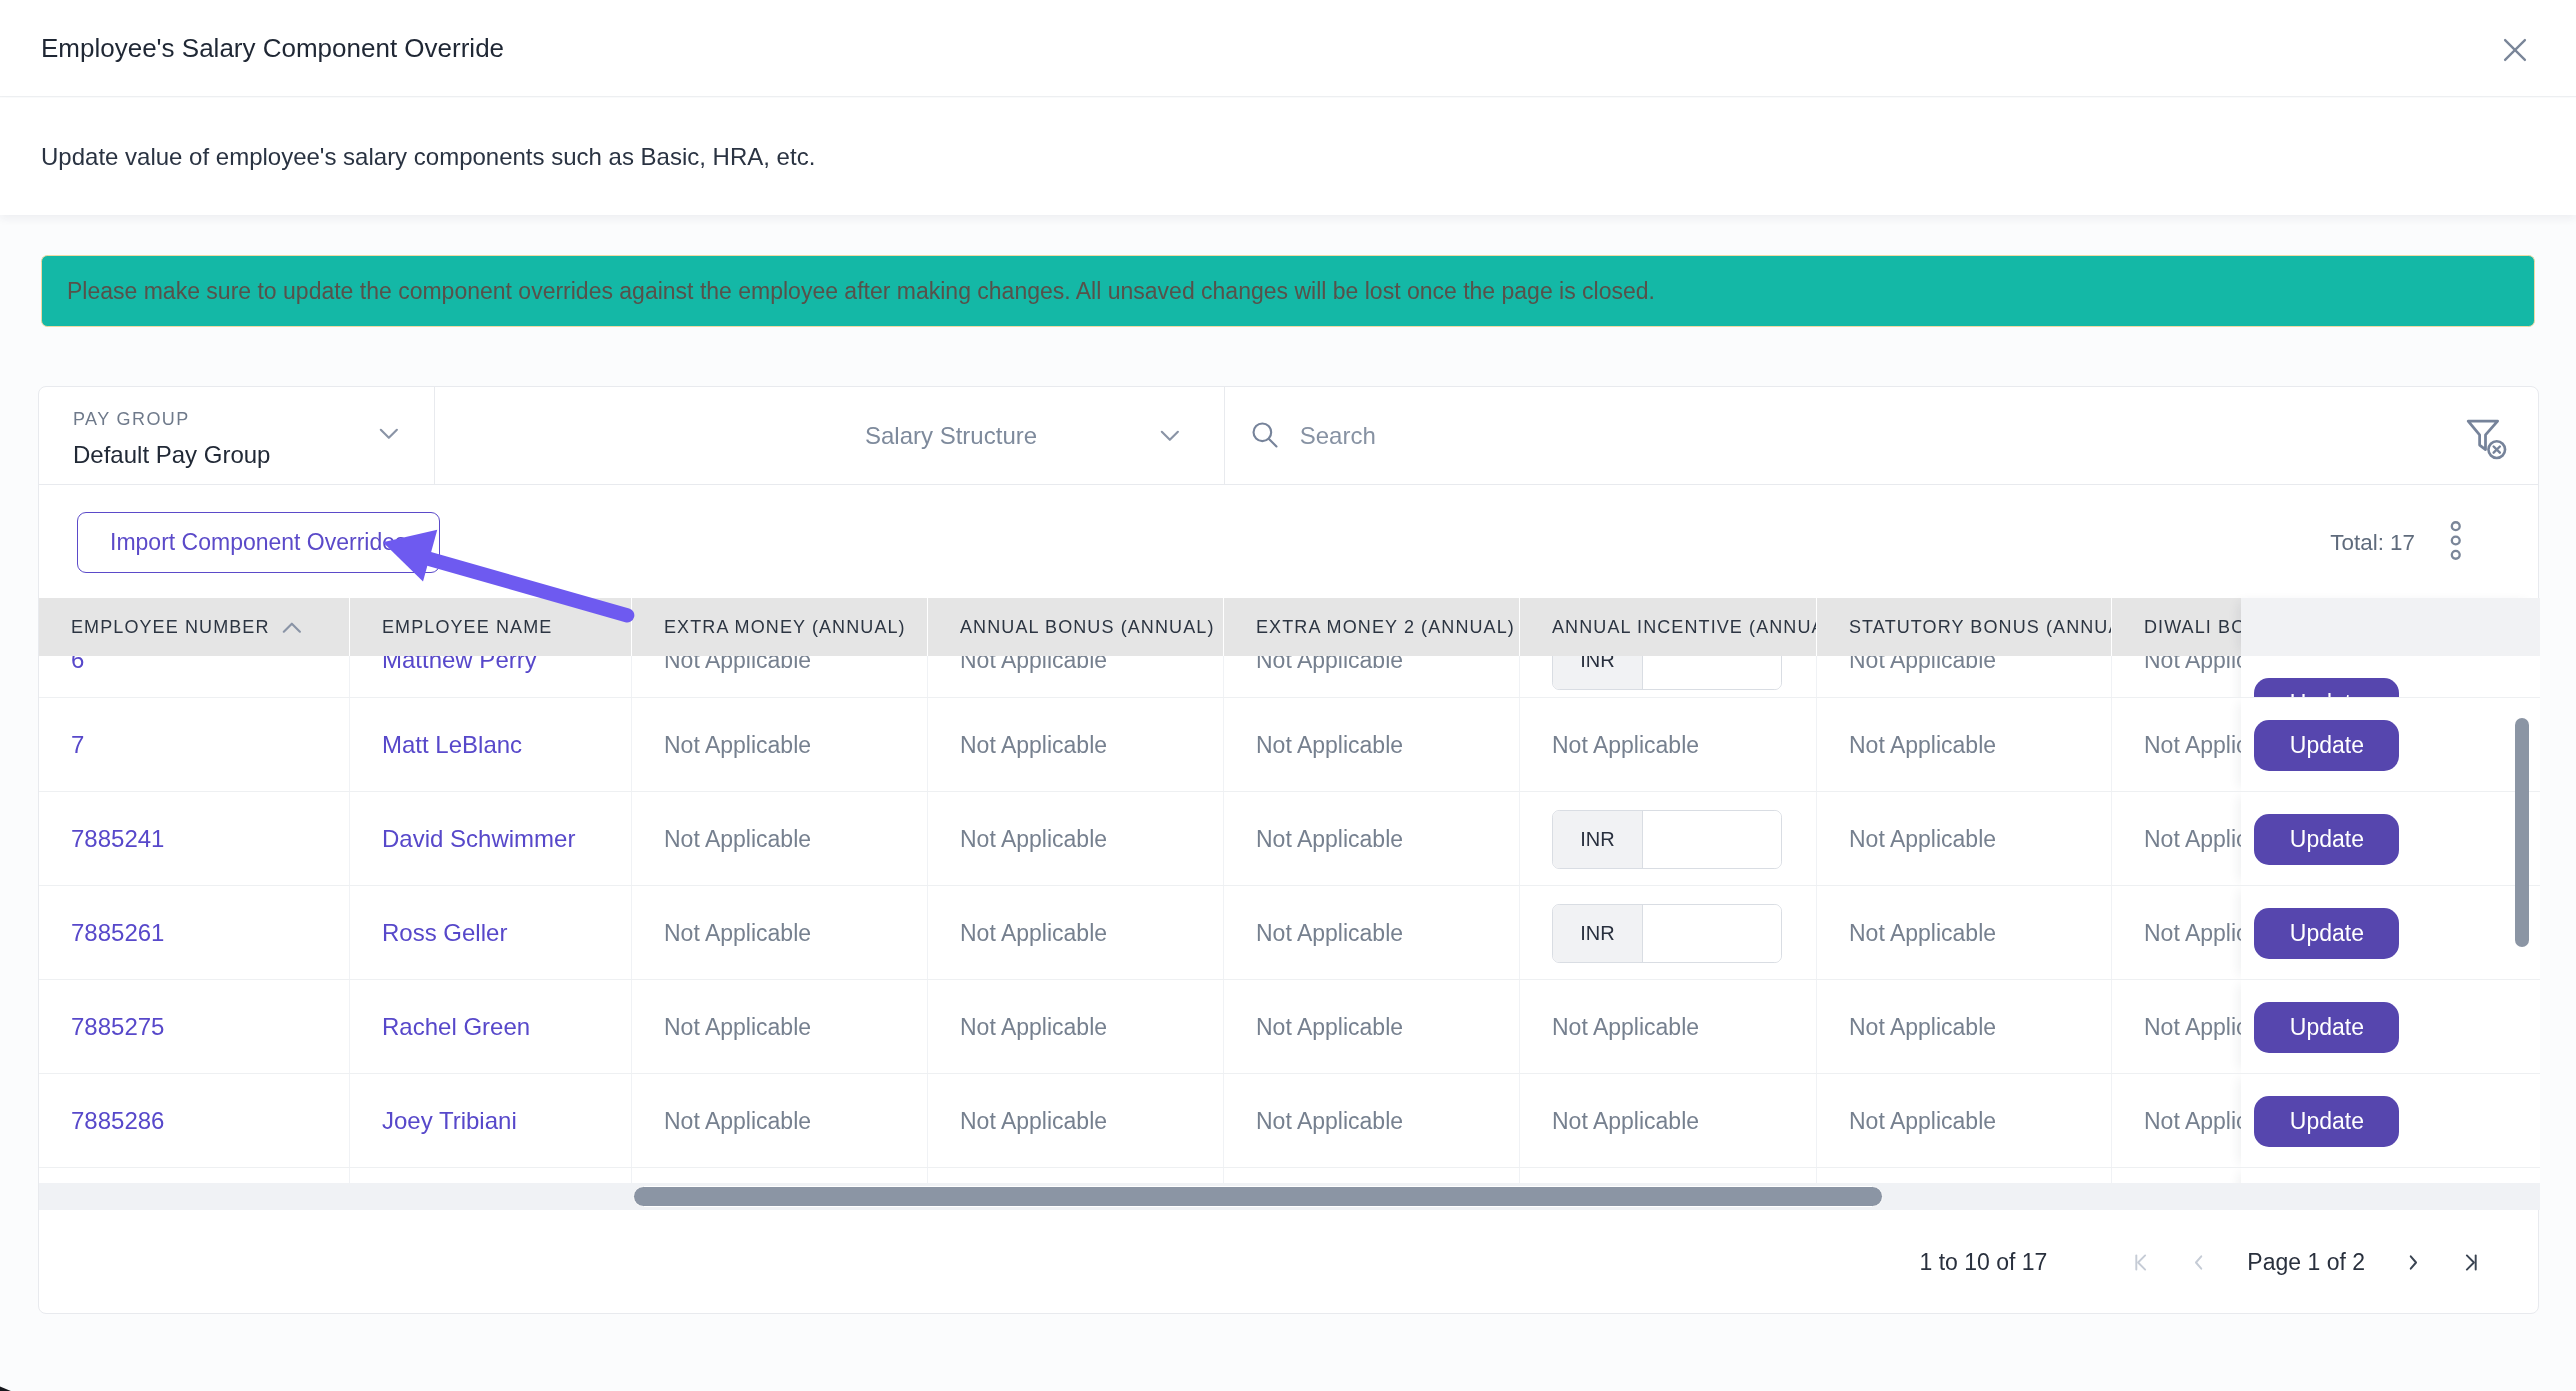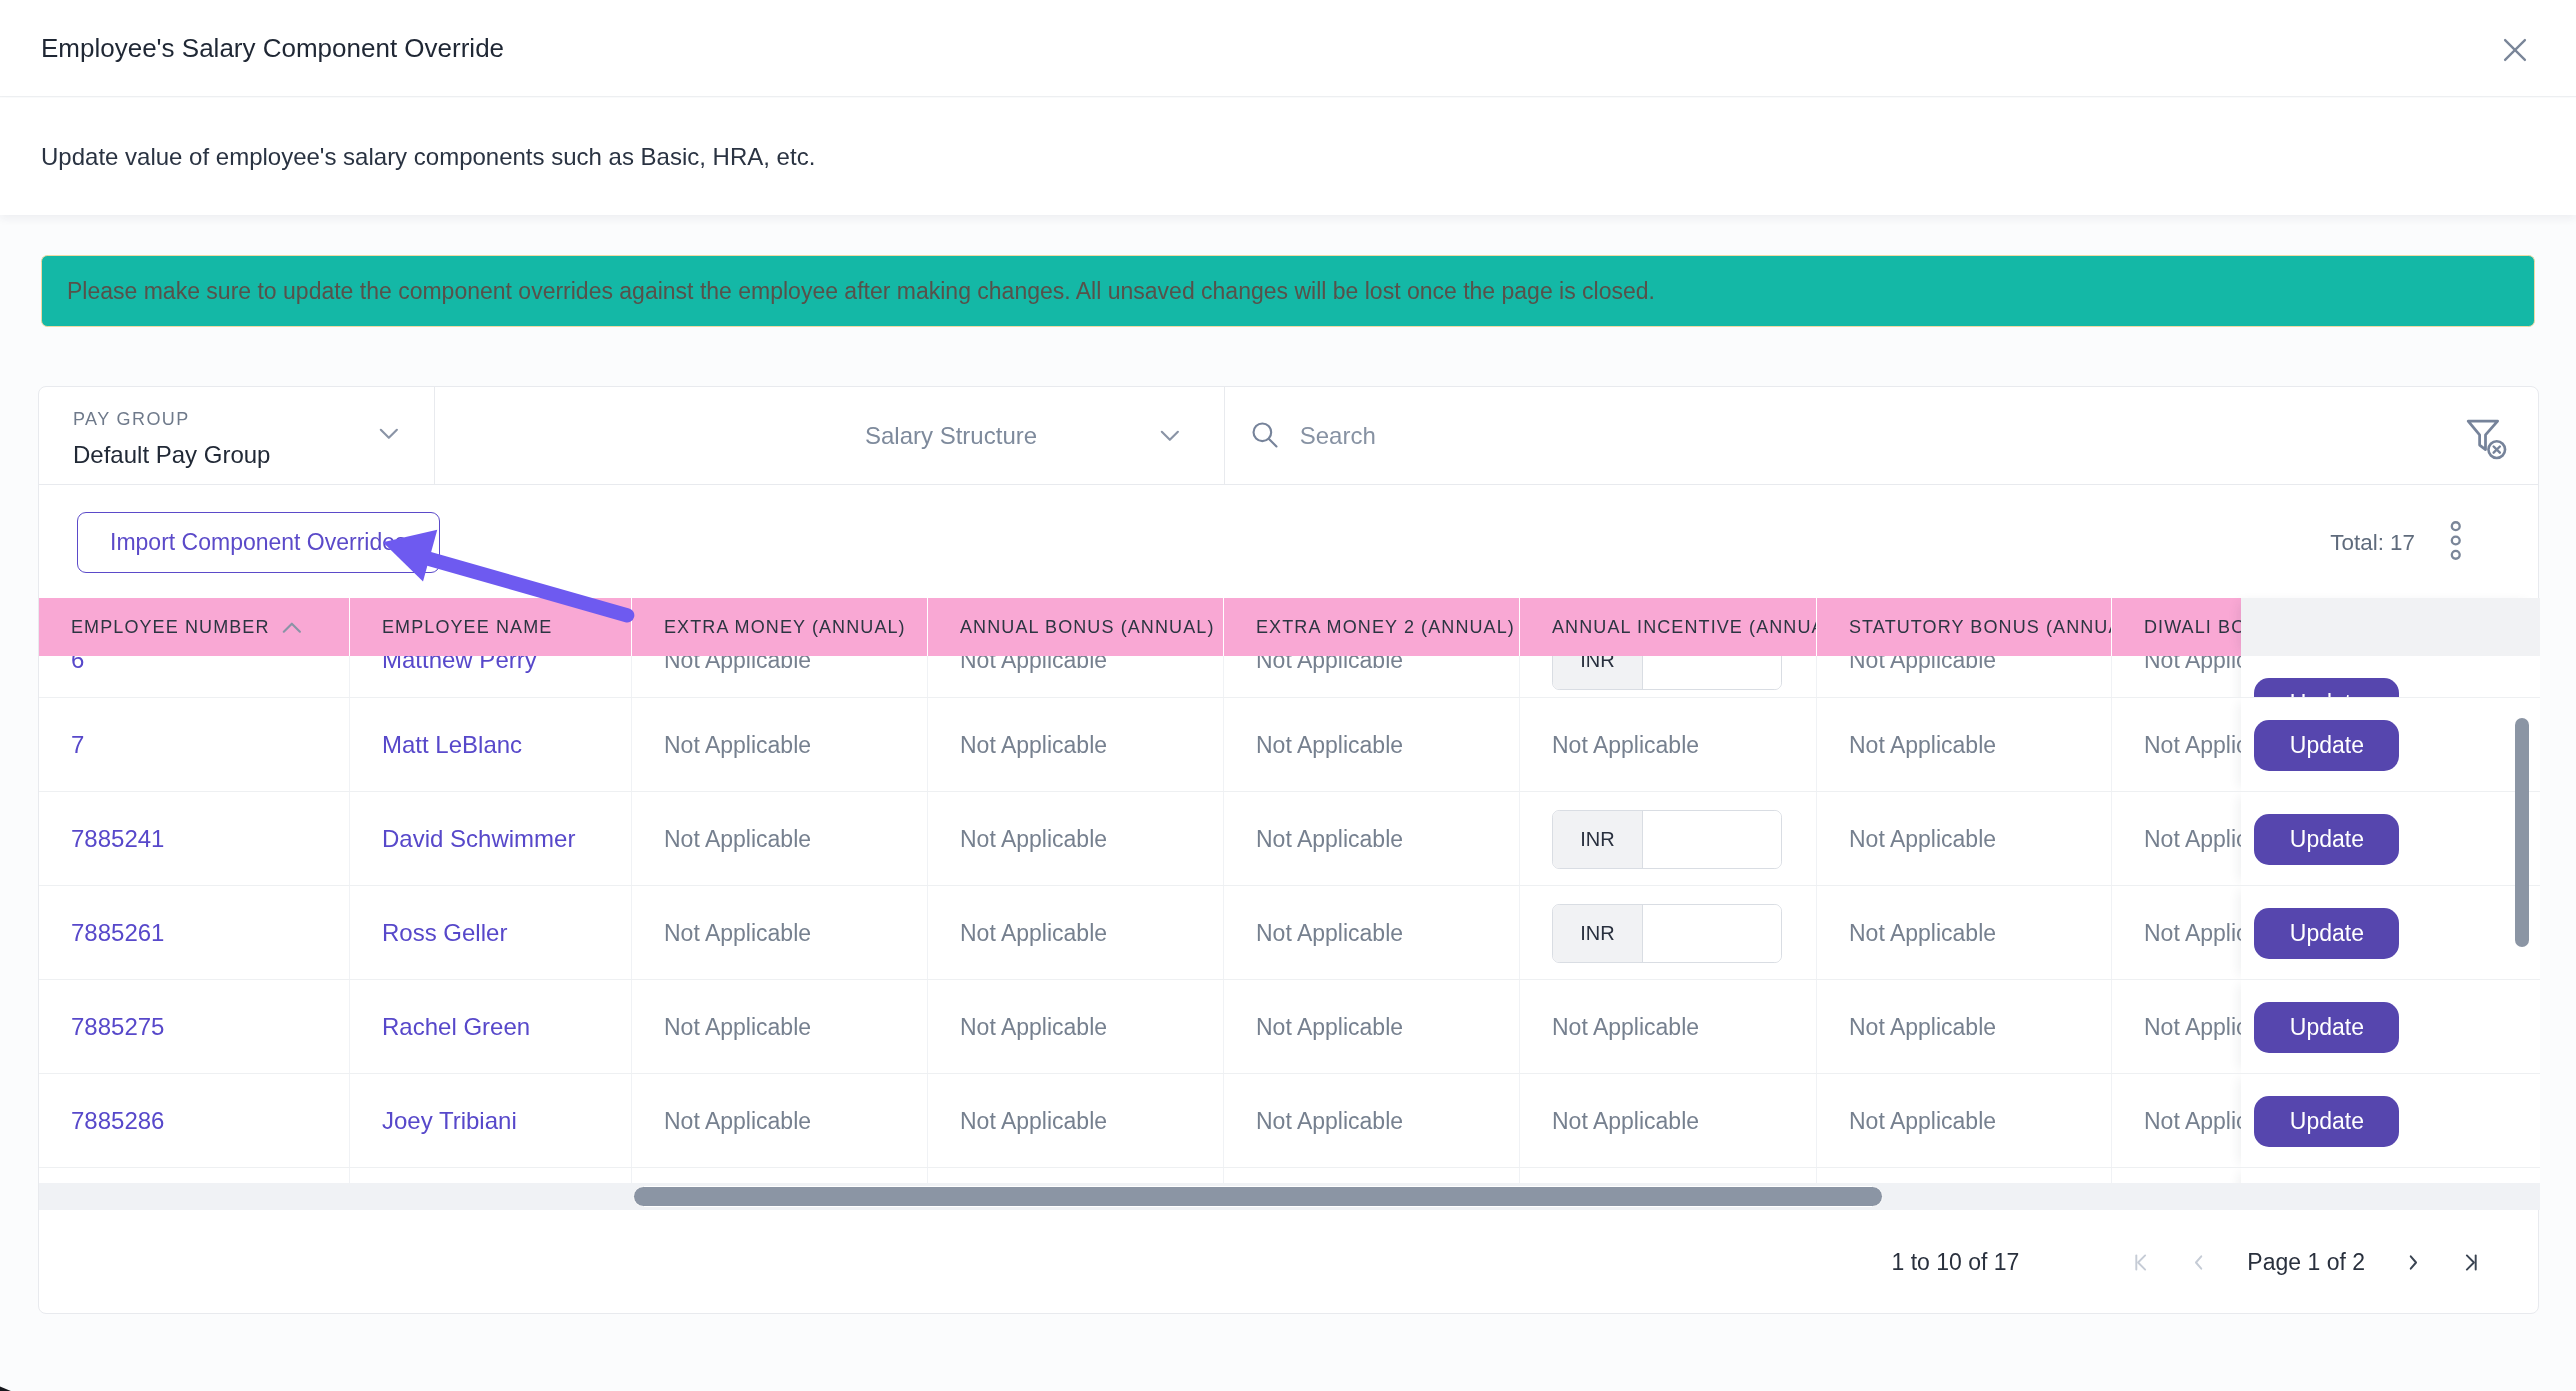--- a/index.html
+++ b/index.html
@@ -35,21 +35,21 @@
   .search-input::placeholder { color:#8792a3; }
   .funnel-btn { position:absolute; right:30px; top:27px; width:45px; height:47px; cursor:pointer; }
 
   
   .import-btn { position:absolute; left:38px; top:125px; height:61px; padding:0 32px; background:#fff; border:1.8px solid #5b4ac9; border-radius:9px; color:#5b4ac9; font-size:23px; font-family:inherit; cursor:pointer; }
   .total-label { position:absolute; right:123px; top:143px; font-size:22.4px; color:#5f6b7c; }
   .kebab-btn { position:absolute; right:72px; top:132px; width:21.5px; height:43px; cursor:pointer; }
 
   
   .table { position:absolute; left:0; top:211px; width:2501px; }
-  .t-hrow { display:flex; height:58px; background:#f9a8d4; position:relative; }
+  .t-hrow { display:flex; height:58px; background:#e5e5e5; position:relative; }
   .t-hcell { height:58px; display:flex; align-items:center; padding-left:32px; font-size:18px; letter-spacing:1.1px; color:#2c3542; white-space:nowrap; overflow:hidden; border-right:1.8px solid #fff; flex:none; }
   .t-hcell .chev-up { margin-left:12.5px; flex:none; }
   .t-hcell.sticky { position:absolute; right:0; top:0; width:299px; background:#f1f2f4; border-right:none; box-shadow:-7.2px 0 10.7px -5.4px rgba(35,45,65,0.10); }
   .col0{width:311px} .col1{width:282px} .col2{width:296px} .col3{width:296px}
   .col4{width:296px} .col5{width:297px} .col6{width:295px} .col7{width:129px; border-right:none;}
 
   .t-row { position:relative; height:94px; border-bottom:0.9px solid #eef0f2; overflow:hidden; background:#fff; }
   .t-row.clip-head { height:42px; }
   .t-row.clip-head .row-inner { margin-top:-43px; }
   .t-row.clip-foot { height:15px; border-bottom:none; }
@@ -65,21 +65,21 @@
   .inr-label { width:90px; background:#f1f2f4; border-right:0.9px solid #d9dde3; display:flex; align-items:center; justify-content:center; font-size:20px; color:#29303e; }
   .inr-input { flex:1; border:none; outline:none; min-width:0; font-size:22.4px; padding:0 9px; font-family:inherit; }
 
   
   .v-scroll-thumb { position:absolute; right:9px; top:331px; width:14.3px; height:229px; background:#8b95a4; border-radius:8px; }
   .h-scroll-track { position:absolute; left:0; top:796px; width:2501px; height:27px; background:#f0f2f5; border-radius:0 0 0 0; }
   .h-scroll-thumb { position:absolute; left:594px; top:2.7px; width:1250px; height:21.5px; background:#8b95a4; border-radius:10.7px; border:1.8px solid #fff; }
 
   
   .pagination { position:absolute; right:55px; top:841px; height:68px; display:flex; align-items:center; }
-  .pg-range { font-size:23px; color:#29303d; margin-right:110px; }
+  .pg-range { font-size:23px; color:#29303d; margin-right:82px; }
   .pg-page { font-size:23px; color:#29303d; margin:0 34px; }
   .pg-ico { width:27px; height:27px; display:flex; align-items:center; justify-content:center; cursor:pointer; }
   .pg-ico + .pg-ico { margin-left:30px; }
   .pg-last { margin-left:52px; }
 
   
   .annot-arrow { position:absolute; left:362px; top:519px; pointer-events:none; }
 
   .cursor-artifact { position:absolute; left:0; top:1381px; width:0; height:0; border-left:12.5px solid #16181d; border-top:5.4px solid transparent; border-bottom:0 solid transparent; border-right:12.5px solid transparent; transform:translateY(5.4px); }
 </style>

